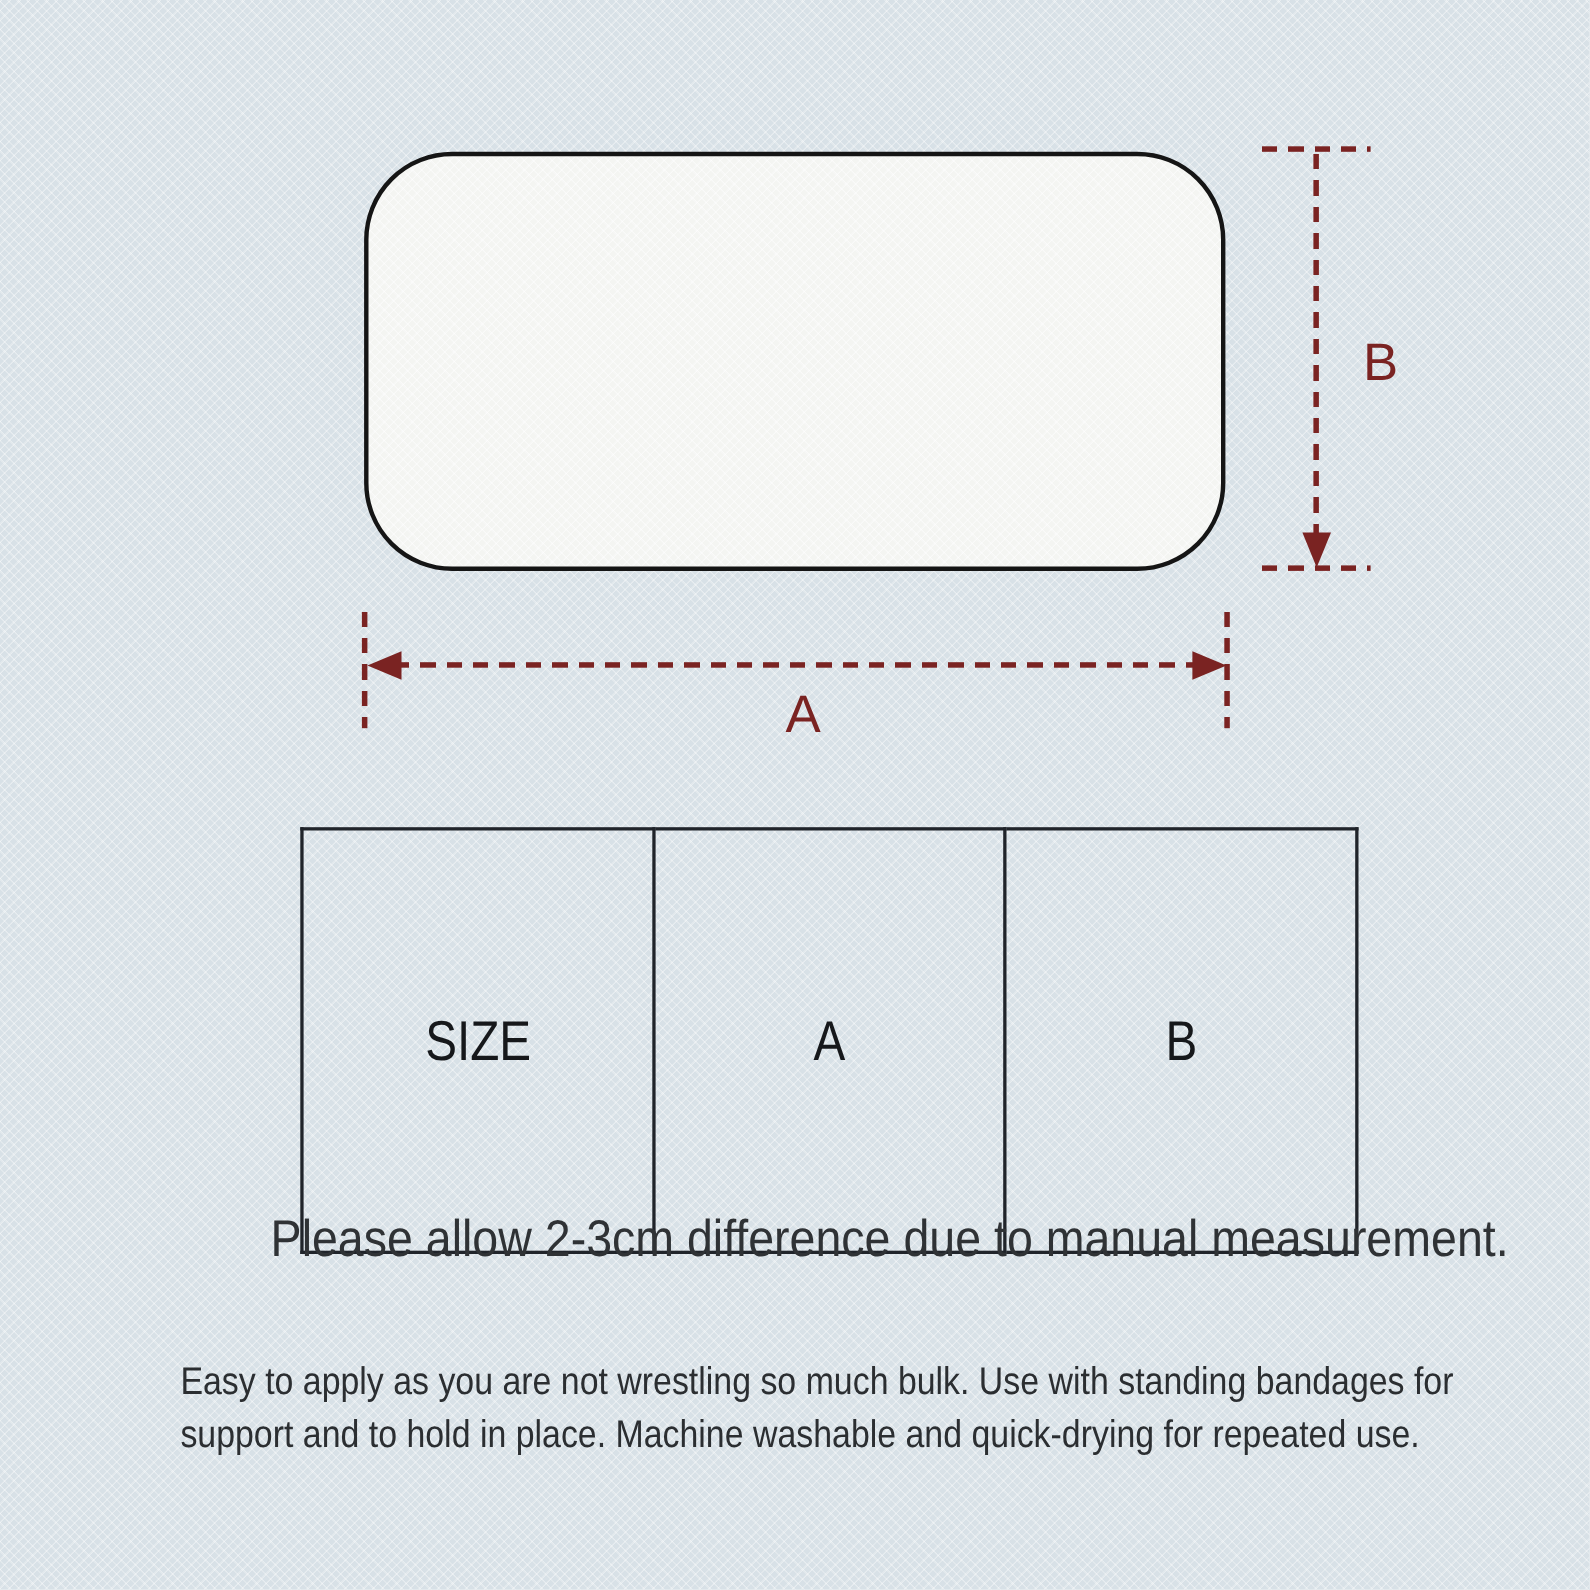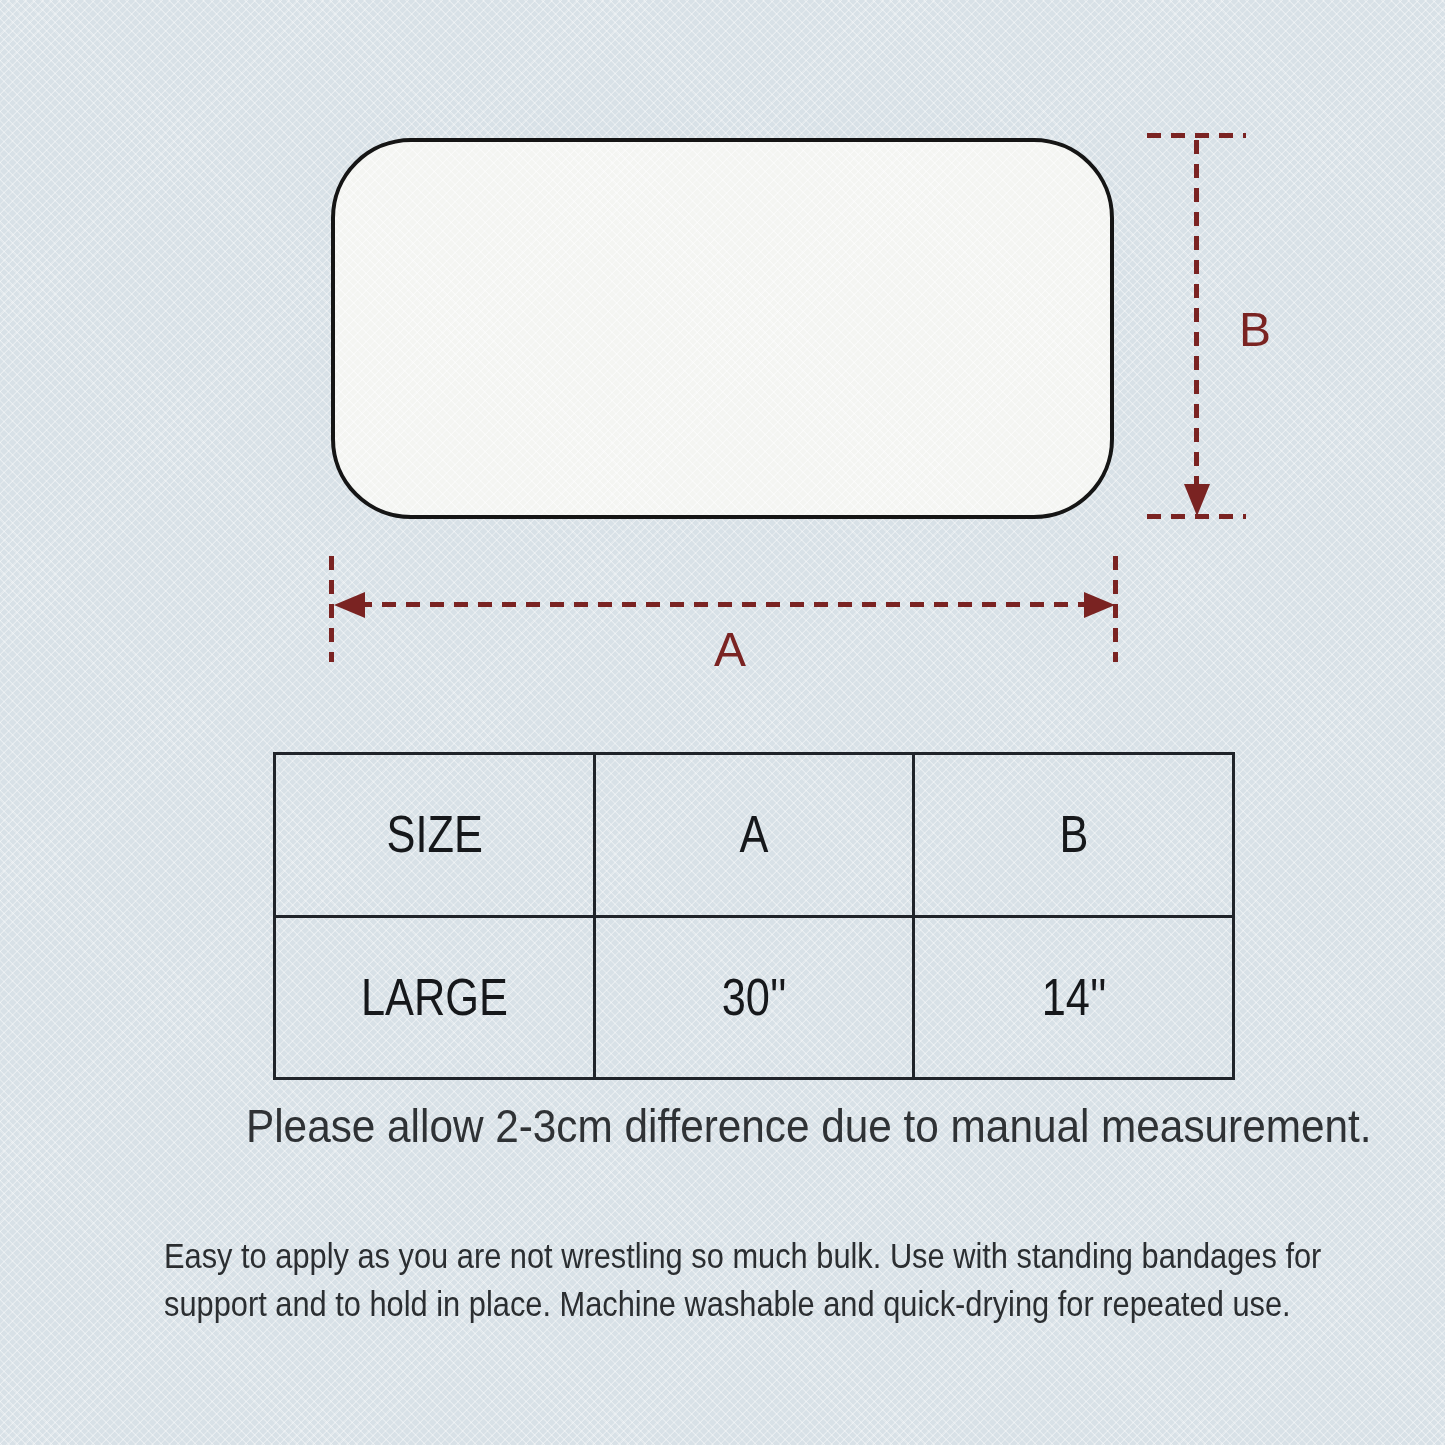--- a/index.html
+++ b/index.html
@@ -53,21 +53,21 @@
                  border-top:32px solid #7a2322;}
 
   .dim-label{
     color:#7a2322;font-size:48px;font-weight:500;
     text-align:center;
   }
   .a-label{left:687px;top:622px;width:86px;}
   .b-label{left:1212px;top:302px;width:86px;}
 
   
-  .size-table-wrap{left:237px;top:752px;width:962px;height:328px;padding-left:36px;}
+  .size-table-wrap{left:237px;top:752px;width:962px;height:388px;padding-left:36px;}
   table.size-table{
     width:100%;height:100%;
     border-collapse:collapse;table-layout:fixed;
   }
   table.size-table td{
     border:3px solid #20242a;
     text-align:center;vertical-align:middle;
     font-size:51px;color:#16181b;
     padding:0;
   }
@@ -107,25 +107,20 @@
   <div class="abs dim-label a-label">A</div>
 
   <div class="abs size-table-wrap">
     <table class="size-table">
       <tbody>
           <tr>
         <td><span class="cellv">SIZE</span></td>
         <td><span class="cellv">A</span></td>
         <td><span class="cellv">B</span></td>
       </tr>
-      <tr>
-        <td><span class="cellv">LARGE</span></td>
-        <td><span class="cellv">30''</span></td>
-        <td><span class="cellv">14''</span></td>
-      </tr>
     </tbody>
       </table>
   </div>
 
   <div class="abs note">
     <span class="squeeze">Please allow 2-3cm difference due to manual measurement.</span>
   </div>
 
   <div class="abs description">Easy to apply as you are not wrestling so much bulk. Use with standing bandages for support and to hold in place. Machine washable and quick-drying for repeated use.</div>
 

